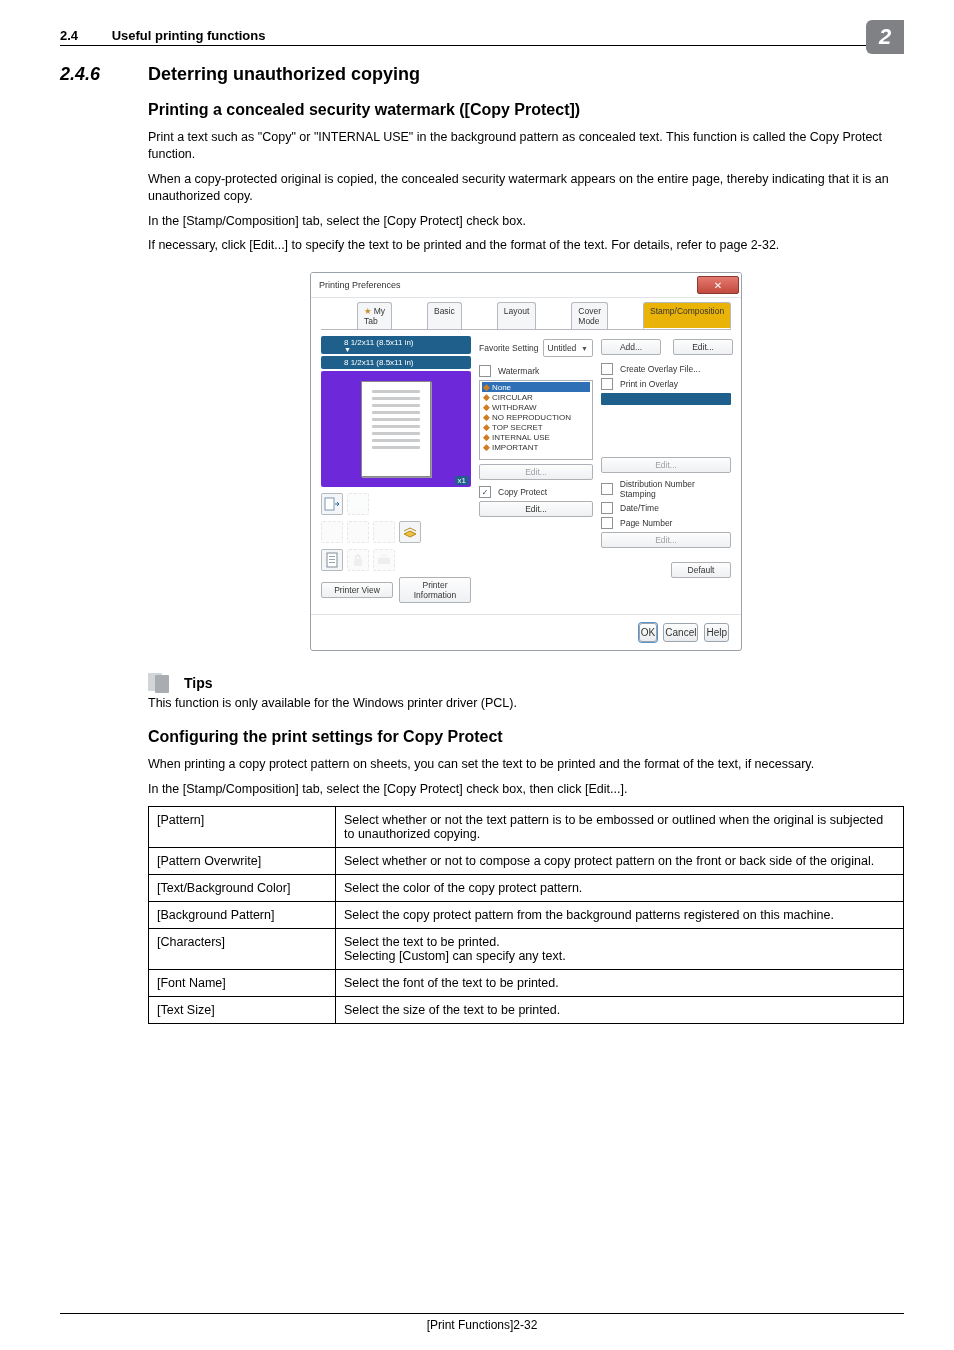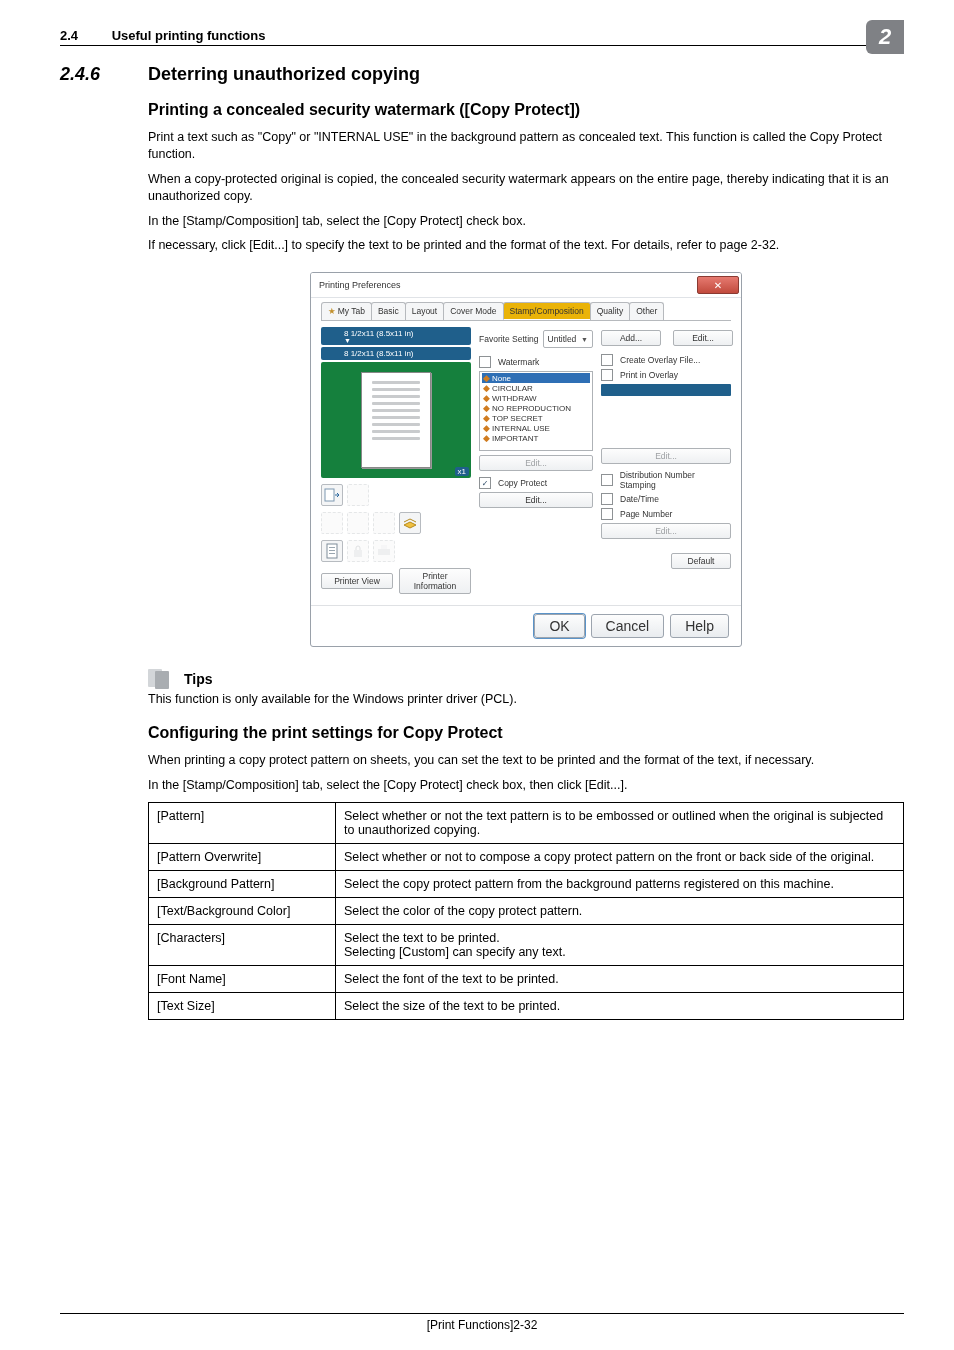--- a/index.html
+++ b/index.html
@@ -122,20 +122,21 @@
     border-bottom: 1px solid #b6b9bd;
     font-size: 8.5px;
   }
   .tab {
     padding: 3px 6px;
     border: 1px solid #b6b9bd;
     border-bottom: none;
     border-radius: 3px 3px 0 0;
     margin-right: -1px;
     background: #f5f6f7;
+    margin-left: 36px;
   }
   .tab.sel {
     background: #eab308;
     font-weight: normal;
     border-bottom: 1px solid #fff;
   }
   .tab .star { color: #c2902c; margin-right: 2px; }
 
   .dlg-body {
     display: flex;
@@ -154,21 +155,21 @@
     border-radius: 2px;
     margin-bottom: 2px;
   }
   .size-band .arrow {
     display: block;
     font-size: 7px;
     line-height: 5px;
   }
 
   .preview-page {
-    background: #15803d;
+    background: #6d28d9;
     height: 116px;
     display: flex;
     align-items: center;
     justify-content: center;
     border-radius: 2px;
     position: relative;
     text-align: center;
   }
   .preview-sheet {
     width: 70px;
@@ -287,22 +288,22 @@
     display: flex;
     justify-content: flex-end;
     gap: 6px;
     padding: 8px 12px;
     border-top: 1px solid #dfe1e4;
   }
   .foot-btn {
     border: 1px solid #9ca4ae;
     background: linear-gradient(#fdfdfd,#e9ecef);
     border-radius: 3px;
-    padding: 3px 14px;
-    font-size: 14px;
+    padding: 3px 1px;
+    font-size: 10px;
   }
   .foot-btn.primary { box-shadow: 0 0 0 1px #5a93c8; }
 
   
   .tips {
     display: flex;
     align-items: center;
     gap: 6px;
     margin: 8px 0 0 0;
   }
@@ -557,26 +558,26 @@
       <tbody>
       <tr>
         <td class="key">[Pattern]</td>
         <td>Select whether or not the text pattern is to be embossed or outlined when the original is subjected to unauthorized copying.</td>
       </tr>
       <tr>
         <td class="key">[Pattern Overwrite]</td>
         <td>Select whether or not to compose a copy protect pattern on the front or back side of the original.</td>
       </tr>
       <tr>
+        <td class="key">[Text/Background Color]</td>
+        <td>Select the color of the copy protect pattern.</td>
+      </tr>
+      <tr>
         <td class="key">[Background Pattern]</td>
         <td>Select the copy protect pattern from the background patterns registered on this machine.</td>
-      </tr>
-      <tr>
-        <td class="key">[Text/Background Color]</td>
-        <td>Select the color of the copy protect pattern.</td>
       </tr>
       <tr>
         <td class="key">[Characters]</td>
         <td style="white-space:pre-line;">Select the text to be printed.
 Selecting [Custom] can specify any text.</td>
       </tr>
       <tr>
         <td class="key">[Font Name]</td>
         <td>Select the font of the text to be printed.</td>
       </tr>

